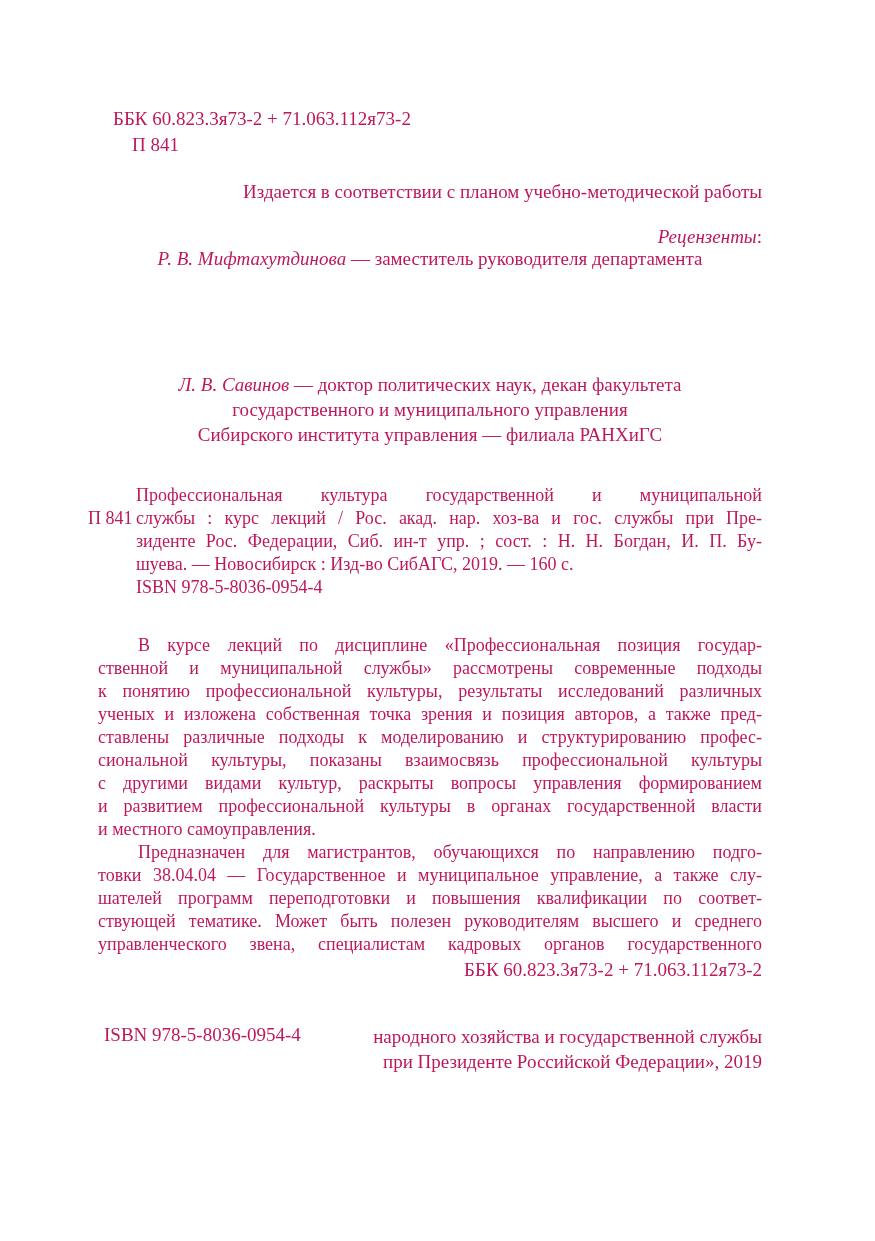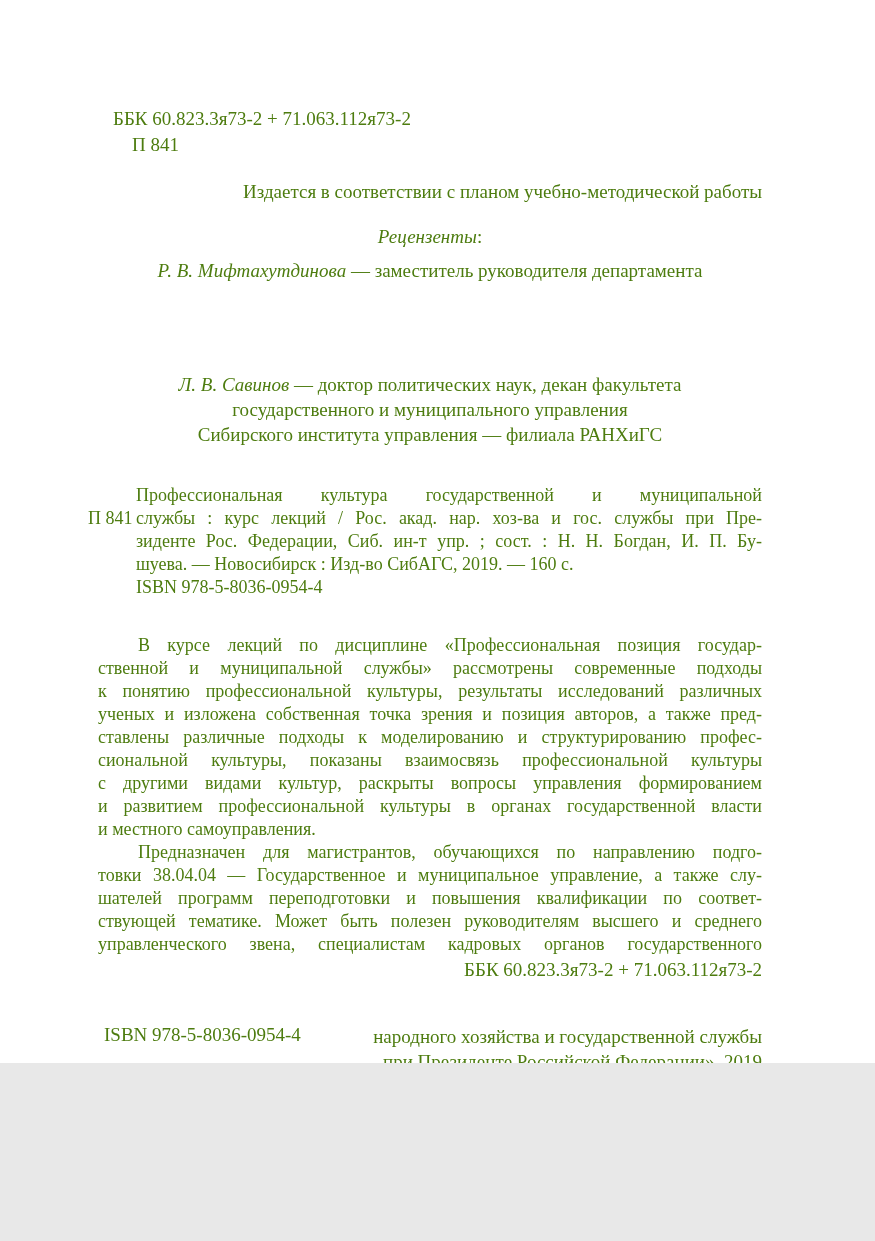--- a/index.html
+++ b/index.html
@@ -1,38 +1,38 @@
 <!DOCTYPE html>
 <html><head>
 <meta charset="utf-8">
 <style>
   html,body { margin:0; padding:0; background:#e8e8e8; }
   .page {
-    position:relative; width:875px; height:1063px; margin:0 auto;
-    background:#ffffff; color:#4d7c0f;
+    position:relative; width:875px; height:1241px; margin:0 auto;
+    background:#ffffff; color:#be185d;
     font-family:"Liberation Serif","DejaVu Serif",serif;
     font-size:19px; overflow:hidden;
   }
   .sec { position:absolute; }
   .i { font-style:italic; }
   .b { font-weight:normal; }
   .line { text-align:left; }
   .right { text-align:right; }
   .jline { text-align:justify; text-align-last:justify; }
   .first { text-indent:40px; }
 
   .header { top:106px; left:113px; line-height:26px; }
   .header .udc { margin-left:19px; }
 
   .edition { top:181px; left:98px; right:113px; text-align:right; }
 
-  .rev-heading { top:226px; left:98px; right:113px; text-align:center; }
+  .rev-heading { top:226px; left:98px; right:113px; text-align:right; }
 
   .reviewer { left:98px; right:113px; text-align:center; line-height:25px; }
-  .r1 { top:258px; }
+  .r1 { top:246px; }
   .r2 { top:372px; }
 
   .card { top:484px; left:88px; right:113px; line-height:23px; font-size:18px; }
   .card-code { position:absolute; left:0; top:23px; }
   .card-text { margin-left:48px; }
 
   .annotation { top:634px; left:98px; right:113px; line-height:23px; font-size:18px; }
   .annotation .bbk-bottom { font-size:19px; margin-top:2px; }
 
   .footer { top:1024px; left:98px; right:113px; display:flex; justify-content:space-between; align-items:flex-start; }

